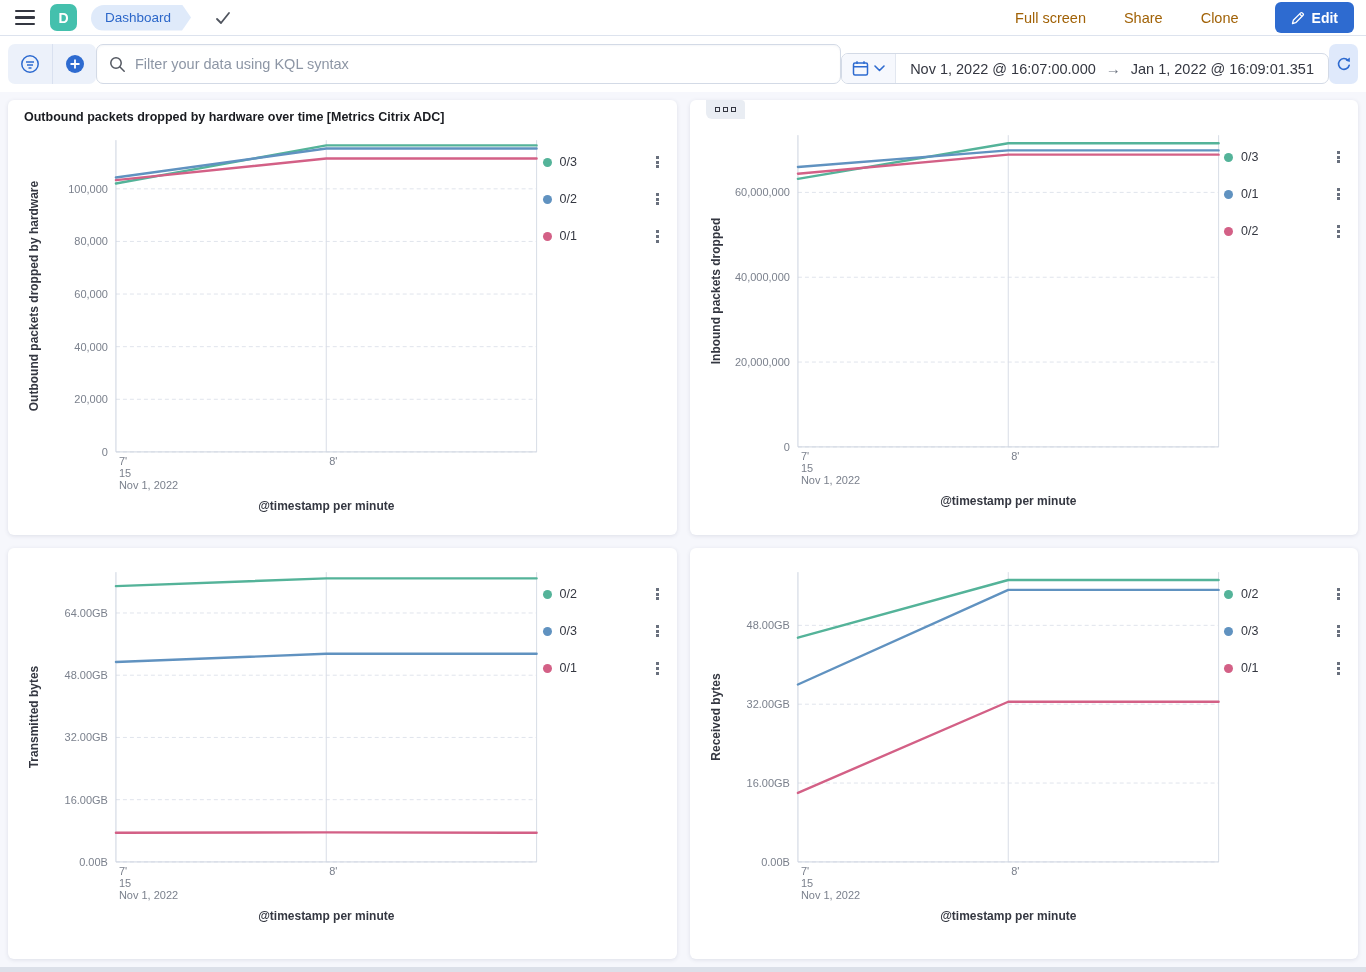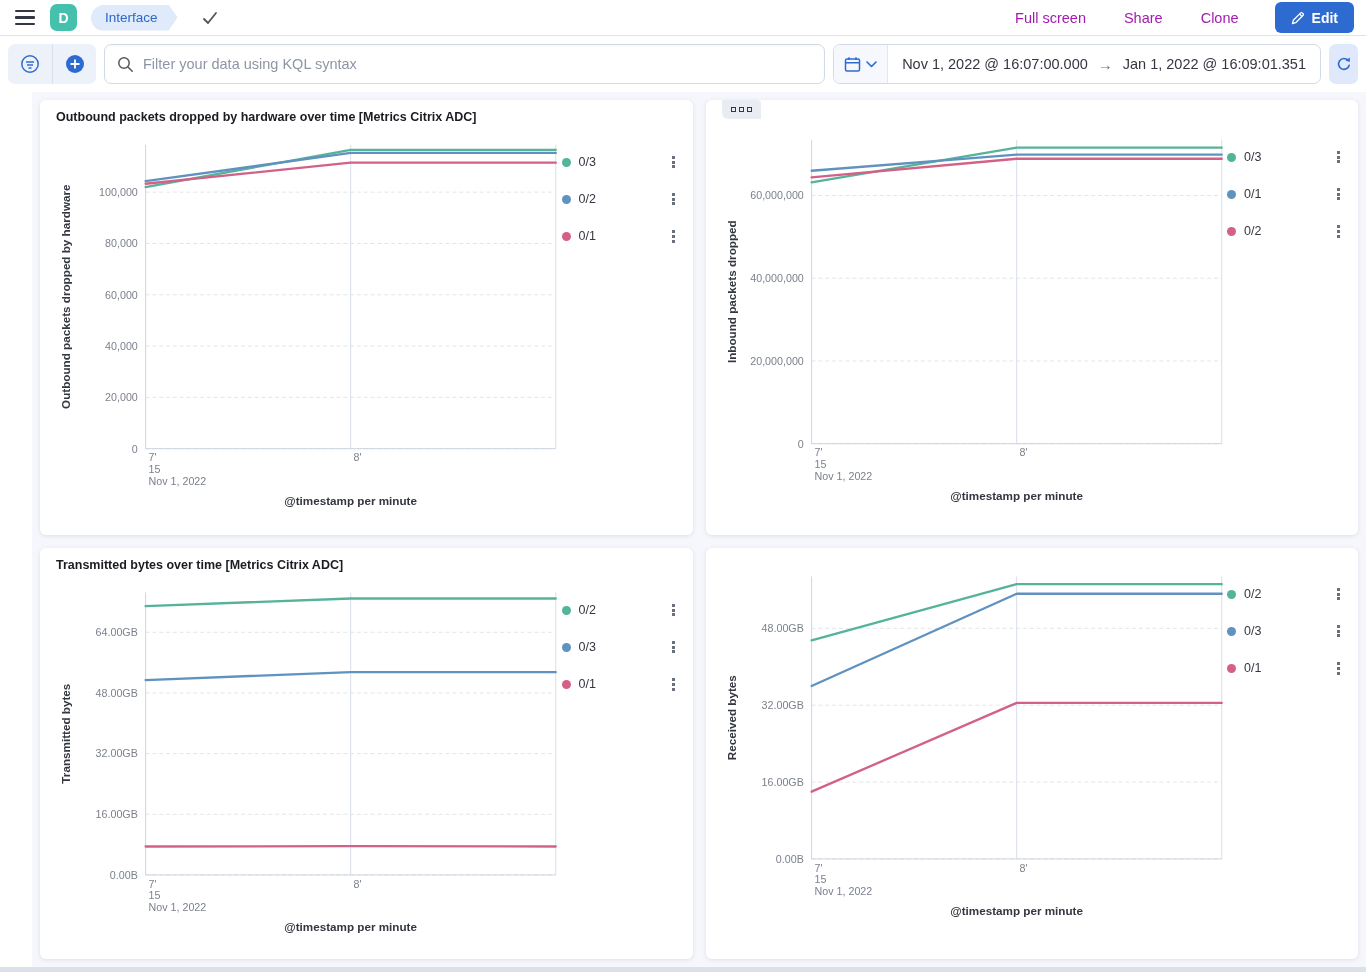--- a/index.html
+++ b/index.html
@@ -18,49 +18,49 @@
   .crumbs { display:flex; align-items:center; margin-left:2px; }
   .crumb { font-size:13.5px; height:26px; display:flex; align-items:center; padding:0 14px; }
   .crumb.first { background:#dfeafa; color:#2c67c9; border-radius:13px 0 0 13px;
     clip-path:polygon(0 0, calc(100% - 9px) 0, 100% 50%, calc(100% - 9px) 100%, 0 100%);
     padding-right:20px; z-index:2; }
   .crumb.last { background:#d3dae6; color:#343741; border-radius:0 13px 13px 0;
     clip-path:polygon(0 0, 100% 0, 100% 100%, 0 100%, 9px 50%);
     margin-left:-7px; padding-left:20px; }
   .save-check { margin-left:12px; display:flex; align-items:center; }
   .nav-spacer { flex:1; }
-  .nav-link { font-size:14.5px; color:#a21caf; font-weight:500; cursor:pointer; margin-left:26px; }
+  .nav-link { font-size:14.5px; color:#a16207; font-weight:500; cursor:pointer; margin-left:26px; }
   .edit-btn { margin-left:24px; height:31px; background:#2e6bd0; color:#fff; border:none;
     border-radius:6px; font-family:inherit; font-size:14px; font-weight:700;
     padding:0 16px; display:flex; align-items:center; gap:7px; cursor:pointer; }
 
   
-  .filterbar { display:flex; align-items:flex-end; gap:8px; padding:8px; background:#fff; }
+  .filterbar { display:flex; align-items:flex-end; padding:8px; background:#fff; }
   .fgroup { display:flex; background:#ecf1fa; border-radius:7px; overflow:hidden; height:40px; }
   .fbtn { width:44px; display:flex; align-items:center; justify-content:center; cursor:pointer; }
   .fbtn + .fbtn { border-left:1px solid #d9e1f0; }
   .searchbox { flex:1; height:40px; border:1px solid #d3dae6; border-radius:7px;
     display:flex; align-items:center; padding:0 12px; gap:9px; background:#fff;
     box-shadow:inset 0 1px 2px rgba(120,130,150,.07); }
   .searchbox input { border:none; outline:none; flex:1; font-family:inherit;
     font-size:14.5px; color:#343741; background:transparent; }
   .searchbox input::placeholder { color:#8d96a5; }
-  .timegroup { height:40px; border:1px solid #d3dae6; border-radius:7px; display:flex;
+  .timegroup { height:31px; border:1px solid #d3dae6; border-radius:7px; display:flex;
     align-items:center; background:#fff; overflow:hidden; }
   .cal-btn { height:100%; padding:0 10px; display:flex; align-items:center; gap:5px;
     border-right:1px solid #e2e7f0; cursor:pointer; background:#f6f8fd; }
   .timetext { display:flex; align-items:center; gap:10px; padding:0 14px; font-size:14.5px; }
   .timetext .t { cursor:pointer; white-space:nowrap; }
   .timetext .arr { color:#69707d; font-size:15px; }
   .refresh-btn { width:29px; height:40px; border:none; background:#dfe9fb; border-radius:7px;
     display:flex; align-items:center; justify-content:center; cursor:pointer; }
 
   
   .dashgrid { background:#f6f7fc; padding:8px; display:grid;
-    grid-template-columns:1fr 1fr; grid-template-rows:435px 411px; gap:13px;margin-left:32px; }
+    grid-template-columns:1fr 1fr; grid-template-rows:435px 411px; gap:13px; }
   .panel { background:#fff; border-radius:6px; box-shadow:0 1px 4px rgba(50,60,90,.12);
     padding:8px 16px 4px; position:relative; overflow:hidden; }
   .panel-title-row { display:flex; justify-content:space-between; align-items:flex-start; }
   .panel-title { font-size:12.5px; font-weight:700; color:#1a1c21; padding-top:2px; cursor:pointer; }
   .panel-options { background:#e9edf3; border-radius:0 4px 0 6px; margin:-8px -16px 0 0;
     padding:7px 9px; display:flex; gap:3px; cursor:pointer; }
   .panel-options i { width:5px; height:5px; border:1.4px solid #343741; display:block; }
   .chart-row { display:flex; margin-top:4px; }
   .legend { width:118px; padding-top:26px; display:flex; flex-direction:column; gap:21px; }
   .legend-item { display:flex; align-items:center; gap:8px; }
@@ -83,21 +83,21 @@
 <body>
 
 <header class="topnav">
   <div class="hamburger">
       <i></i>
       <i></i>
       <i></i>
     </div>
   <div class="space-avatar">D</div>
   <nav class="crumbs">
-    <span class="crumb first">Interface</span>
+    <span class="crumb first">Dashboard</span>
   </nav>
   <span class="save-check">
     <svg width="16" height="14" viewBox="0 0 16 14">
         <polyline points="2,8 6,12 14,2" fill="none" stroke="#4f545e" stroke-width="1.8" stroke-linecap="round" stroke-linejoin="round"></polyline>
       </svg>
   </span>
   <div class="nav-spacer"></div>
   <span class="nav-link">Full screen</span>
   <span class="nav-link">Share</span>
   <span class="nav-link">Clone</span>
@@ -289,23 +289,20 @@
               <i></i>
               <i></i>
               <i></i>
             </span>
           </div>
         </div>
     </div>
   </section>
 
   <section class="panel">
-    <div class="panel-title-row">
-      <span class="panel-title">Transmitted bytes over time [Metrics Citrix ADC]</span>
-    </div>
     <div class="chart-row">
       <svg viewBox="0 0 519 368" width="519" height="368">
           <line x1="92" x2="513" y1="302" y2="302" class="grid-h"></line>
           <text x="84" y="306" text-anchor="end" class="ytick">0.00B</text>
           <line x1="92" x2="513" y1="239.71812080536913" y2="239.71812080536913" class="grid-h"></line>
           <text x="84" y="243.71812080536913" text-anchor="end" class="ytick">16.00GB</text>
           <line x1="92" x2="513" y1="177.43624161073825" y2="177.43624161073825" class="grid-h"></line>
           <text x="84" y="181.43624161073825" text-anchor="end" class="ytick">32.00GB</text>
           <line x1="92" x2="513" y1="115.1543624161074" y2="115.1543624161074" class="grid-h"></line>
           <text x="84" y="119.1543624161074" text-anchor="end" class="ytick">48.00GB</text>

